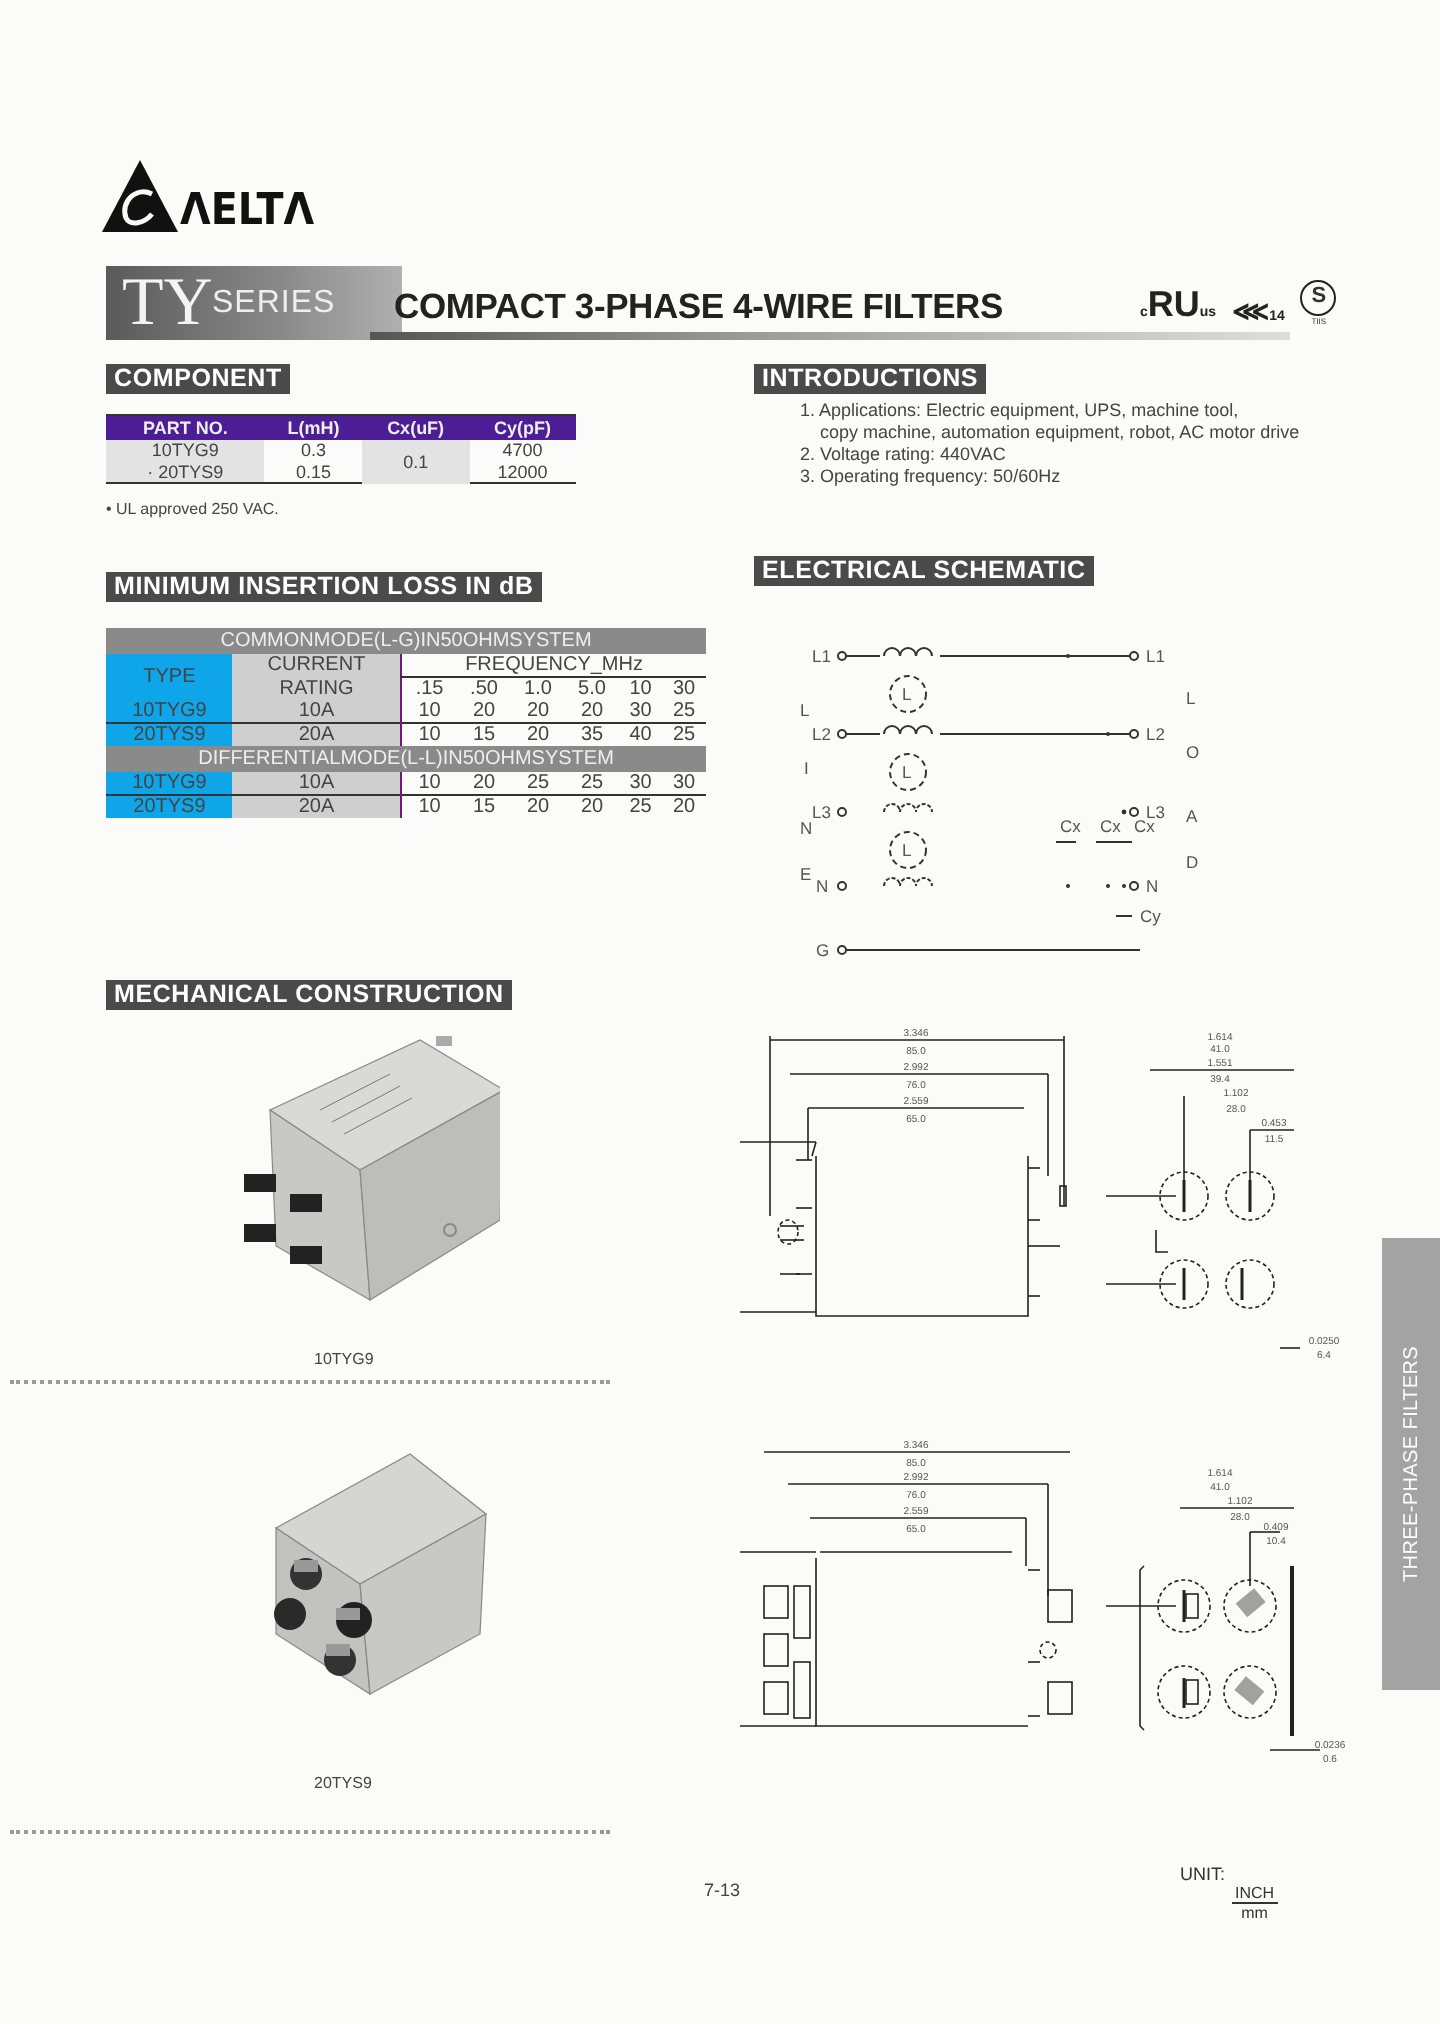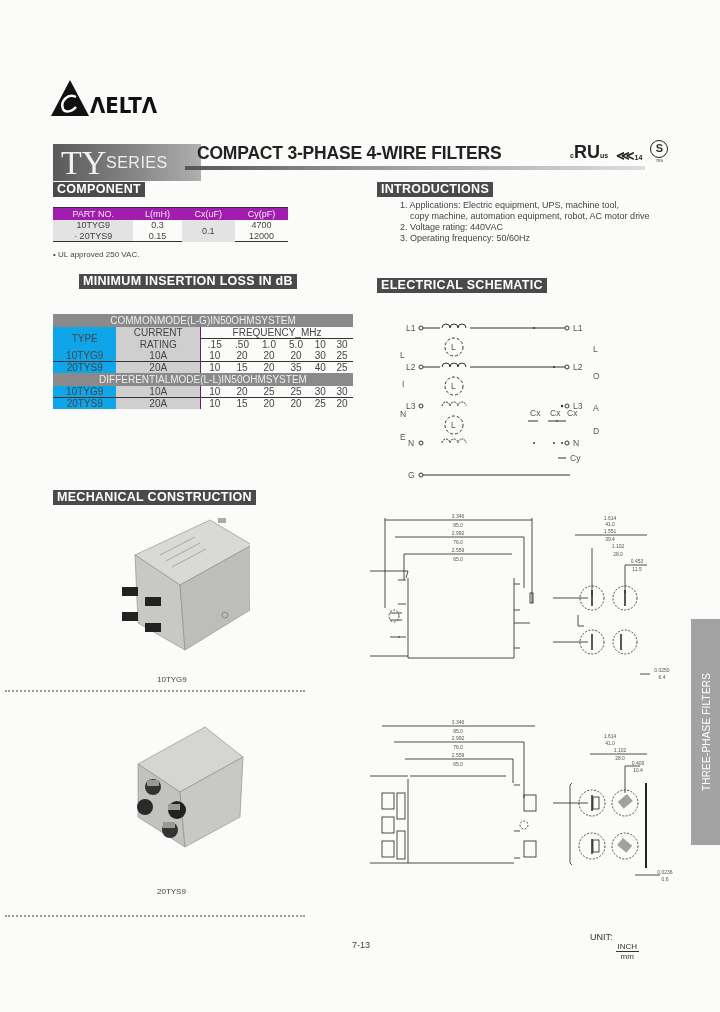--- a/index.html
+++ b/index.html
@@ -6,39 +6,39 @@
   html, body { width: 720px; height: 1012px; background: #fbfbf9; overflow: hidden; }
   body { position: relative; font-family: "Liberation Sans", sans-serif; color: #333; }
   .abs { position: absolute; }
 
   
   .logo { left: 52px; left: 50px; top: 79px; width: 125px; height: 40px; }
   .logo-text { position: absolute; left: 40px; top: 14px; font-family: "DejaVu Sans", sans-serif; font-weight: bold; font-size: 22px; letter-spacing: 0px; color: #111; transform: scaleX(0.9); transform-origin: left; }
 
   
   .series-box { left: 53px; top: 133px; width: 148px; height: 37px;
-    background: linear-gradient(90deg, #5a5a5a 0%, #8a8a8a 60%, #b0b0b0 100%); color: #fff; margin-top: 11px; }
+    background: linear-gradient(90deg, #5a5a5a 0%, #8a8a8a 60%, #b0b0b0 100%); color: #fff; }
   .series-ty { position: absolute; left: 8px; top: 0px; font-family: "Liberation Serif", serif; font-size: 34px; line-height: 37px; color: #f3f3f3; }
   .series-word { position: absolute; left: 53px; top: 10px; font-size: 16px; color: #eee; letter-spacing: 0.5px; }
   .series-underline { left: 185px; top: 166px; width: 460px; height: 4px;
     background: linear-gradient(90deg, #555 0%, #999 40%, #ddd 100%); }
   .series-title { left: 197px; top: 143px; font-weight: bold; font-size: 17.5px; color: #222; letter-spacing: -0.2px; }
   .certs { left: 570px; top: 133px; height: 30px; display: flex; align-items: flex-end; gap: 8px; }
   .cert-ul { font-weight: bold; font-size: 18px; color: #222; }
   .cert-ul small { font-size: 7px; }
   .cert-ccc { font-size: 13px; font-weight: bold; color: #222; }
   .cert-s { width: 18px; height: 18px; border: 1.5px solid #222; border-radius: 50%; font-size: 11px; text-align: center; line-height: 15px; font-weight: bold; }
   .cert-s-cap { font-size: 4px; text-align: center; }
 
   
   .sec-head { background: #4a4a4a; color: #fff; font-weight: bold; font-size: 12.5px; padding: 0 4px; height: 15px; line-height: 15px; letter-spacing: 0.3px; }
 
   
   .comp-table { left: 53px; top: 207px; width: 235px; border-collapse: collapse; font-size: 9px; }
-  .comp-table th { background: #a21caf; color: #eee; font-weight: normal; height: 12px; border-top: 1.5px solid #333; }
+  .comp-table th { background: #4c1d95; color: #eee; font-weight: bold; height: 12px; border-top: 1.5px solid #333; }
   .comp-table td { text-align: center; height: 11px; color: #444; }
   .comp-table .shade { background: #e3e3e3; }
   .comp-table tr.last td { border-bottom: 1.5px solid #333; }
   .comp-note { left: 53px; top: 250px; font-size: 8px; color: #444; }
 
   
   .intro-list { left: 400px; top: 200px; font-size: 9px; color: #444; line-height: 11px; }
 
   
   .loss-table { left: 53px; top: 314px; width: 300px; border-collapse: collapse; font-size: 10px; }
@@ -119,21 +119,21 @@
 <div class="abs comp-note">• UL approved  250 VAC.</div>
 
 <div class="abs sec-head" style="left:377px;top:182px;">INTRODUCTIONS</div>
 <div class="abs intro-list">
   <div style="white-space:pre">1. Applications: Electric equipment, UPS, machine tool,</div>
   <div style="white-space:pre">    copy machine, automation equipment, robot, AC motor drive</div>
   <div style="white-space:pre">2. Voltage rating: 440VAC</div>
   <div style="white-space:pre">3. Operating frequency: 50/60Hz</div>
 </div>
 
-<div class="abs sec-head" style="left:53px;top:274px;margin-left:26px;">MINIMUM INSERTION LOSS IN dB</div>
+<div class="abs sec-head" style="left:53px;top:286px;">MINIMUM INSERTION LOSS IN dB</div>
 <table class="abs loss-table">
   <tbody>
       <tr>
         <td class="band" colspan="8">COMMONMODE(L-G)IN50OHMSYSTEM</td>
       </tr>
   <tr>
     <td class="type-cell" rowspan="2">TYPE</td>
     <td class="cur-cell">CURRENT</td>
     <td class="vdiv fhead" colspan="6">FREQUENCY_MHz</td>
   </tr>

